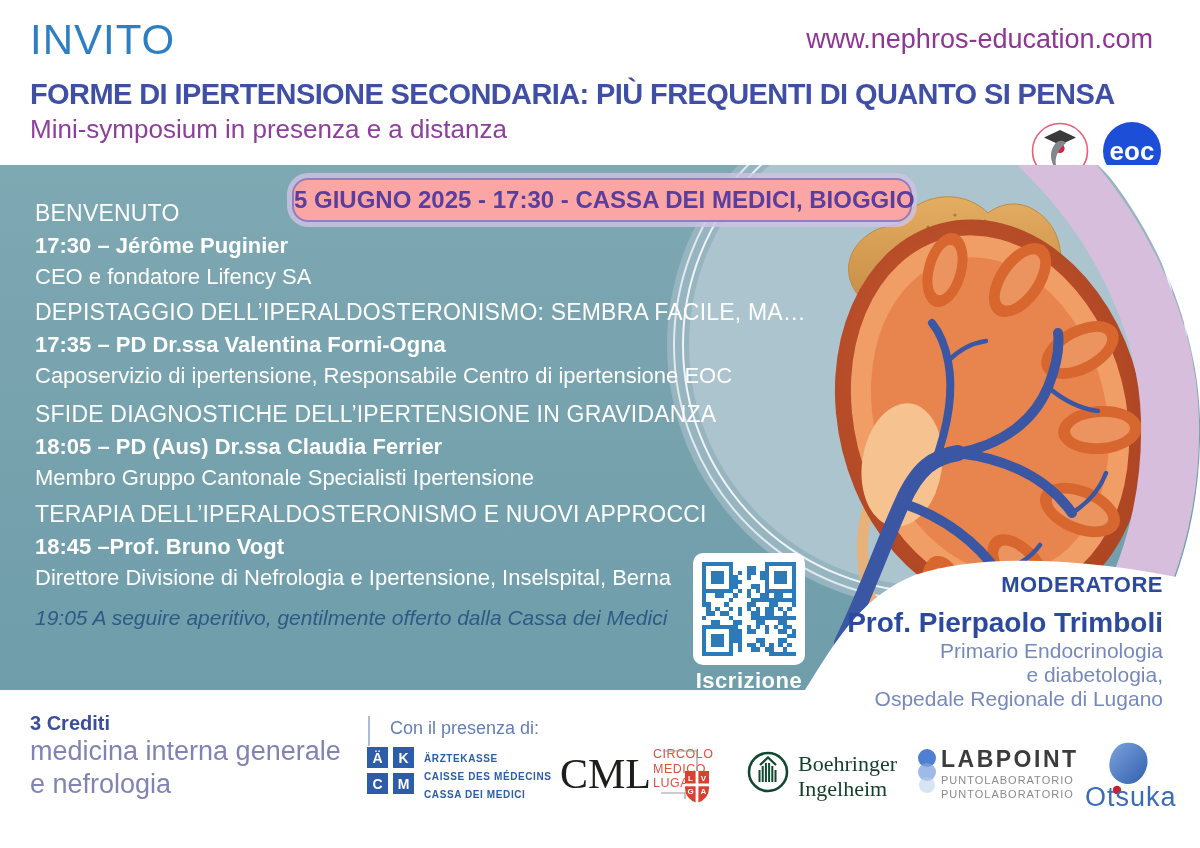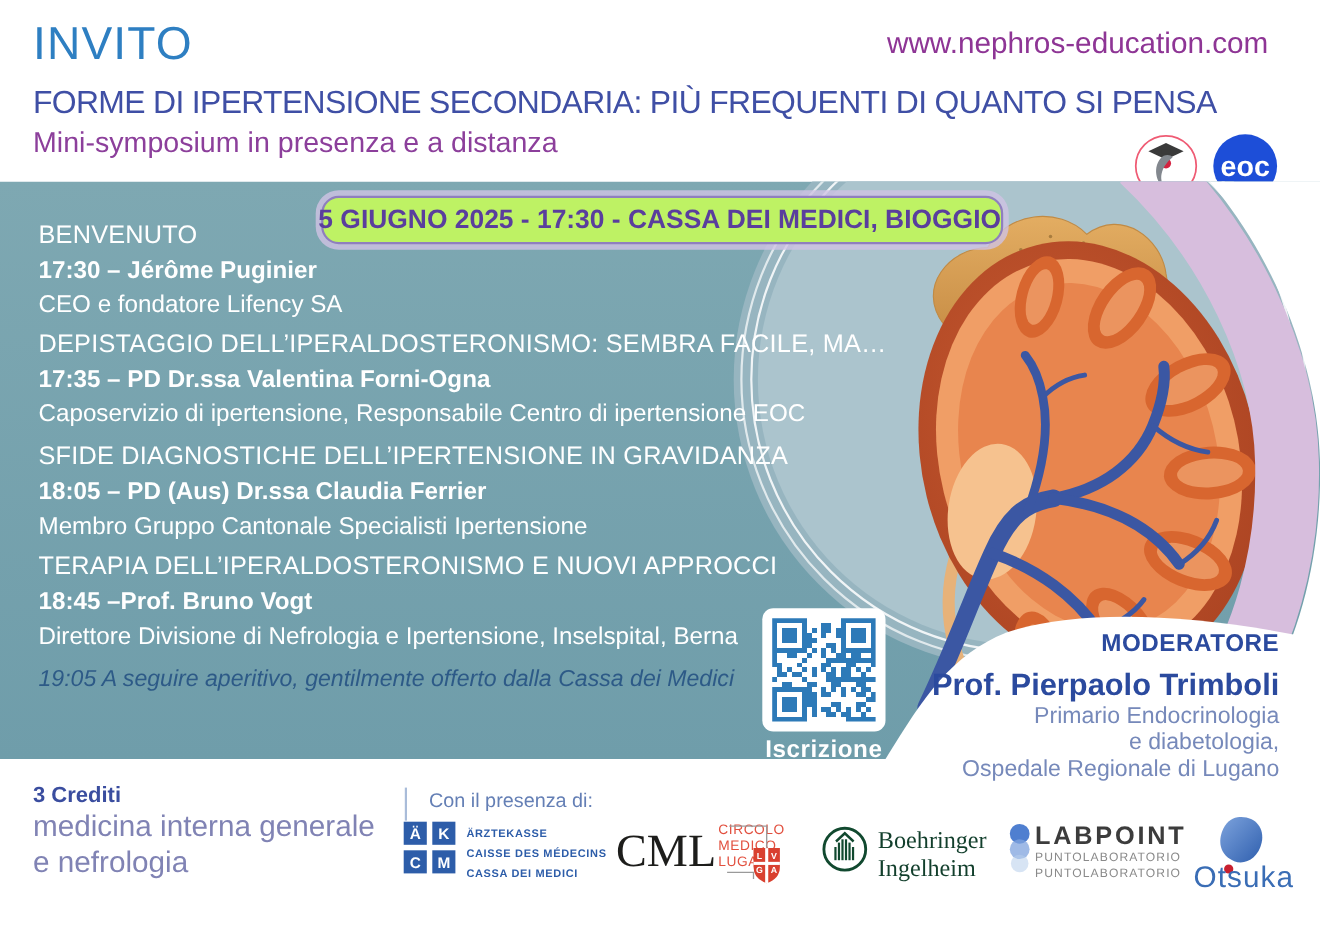--- a/index.html
+++ b/index.html
@@ -3,36 +3,36 @@
 <meta charset="utf-8">
 <style>
   html,body{margin:0;padding:0;background:#ffffff;}
   .page{position:relative;width:1200px;height:838px;background:#ffffff;overflow:hidden;
         font-family:"Liberation Sans",sans-serif;}
   .abs{position:absolute;}
 
   
   .invito{left:30px;top:16px;font-size:42px;letter-spacing:1px;color:#2e7fc2;}
   .url{right:47px;top:24px;font-size:27px;color:#8e3595;}
-  .title{left:30px;top:78px;font-size:29px;font-weight:normal;letter-spacing:-0.6px;
+  .title{left:30px;top:78px;font-size:29px;font-weight:bold;letter-spacing:-0.6px;
          color:#3f4fa5;white-space:nowrap;}
   .subtitle{left:30px;top:114px;font-size:26px;color:#8c3f9b;}
 
   .nephros-logo{left:1031px;top:122px;width:58px;height:58px;}
   .nephros-label{left:1016px;top:183px;width:90px;text-align:center;font-size:8px;color:#6a6a6a;}
   .eoc-logo{left:1103px;top:122px;width:58px;height:58px;border-radius:50%;background:#1d4ed8;
             display:flex;align-items:center;justify-content:center;color:#fff;font-weight:bold;
             font-size:26px;letter-spacing:0;}
 
   
   .panel-art{left:0;top:165px;width:1200px;height:525px;}
 
-  .banner{left:292px;top:178px;width:616px;height:40px;background:#bef264;border:2px solid #8f7fbe;
+  .banner{left:292px;top:178px;width:616px;height:40px;background:#fca5a5;border:2px solid #8f7fbe;
           border-radius:16px;box-shadow:0 0 0 5px rgba(207,195,228,.8);
-          display:flex;align-items:center;justify-content:flex-end;}
+          display:flex;align-items:center;justify-content:flex-start;}
   .banner span{font-size:24px;font-weight:bold;color:#5a3e9d;white-space:nowrap;}
 
   .prog{position:absolute;left:35px;color:#ffffff;}
   .prog .h{font-size:23px;letter-spacing:.2px;}
   .prog .sp{font-size:22px;font-weight:bold;margin-top:6px;}
   .prog .rl{font-size:22px;margin-top:5px;}
   .note{left:35px;top:606px;font-size:21px;font-style:italic;color:#2d5a87;font-weight:500;}
 
   .qr-card{left:693px;top:553px;width:112px;height:112px;background:#ffffff;border-radius:10px;
            display:flex;align-items:center;justify-content:center;}

